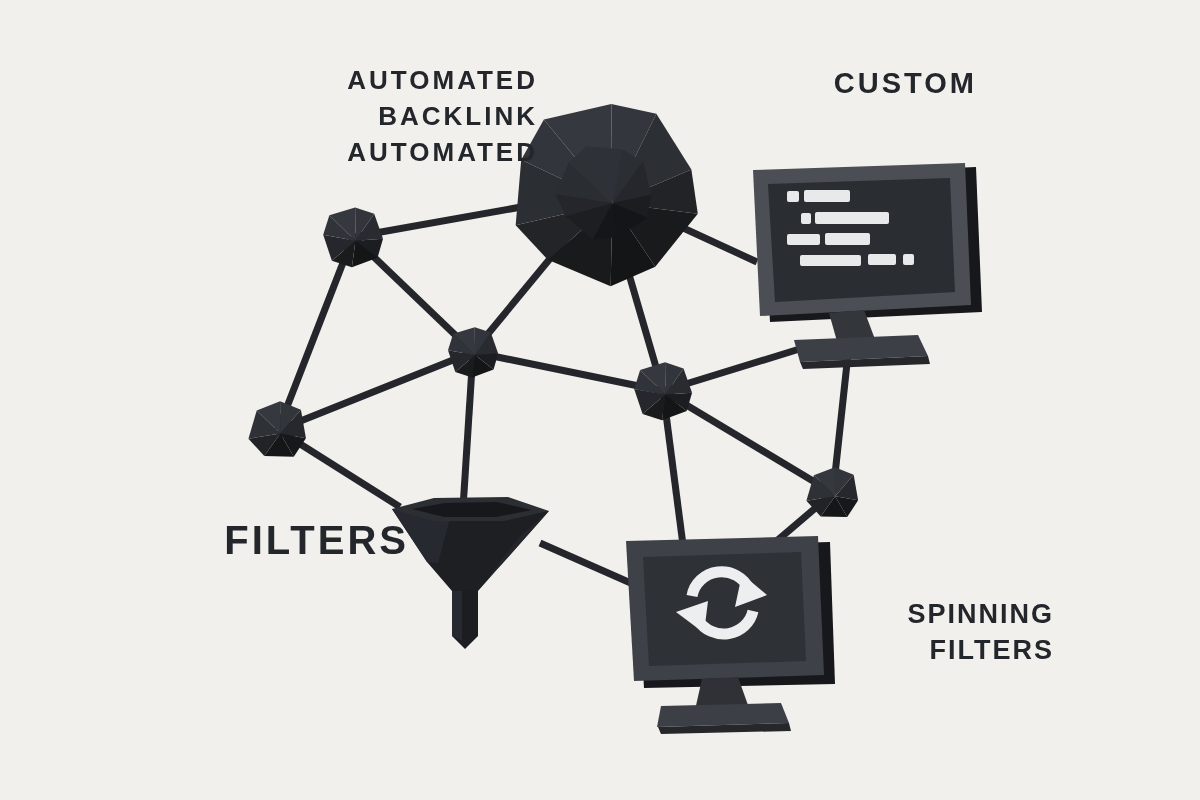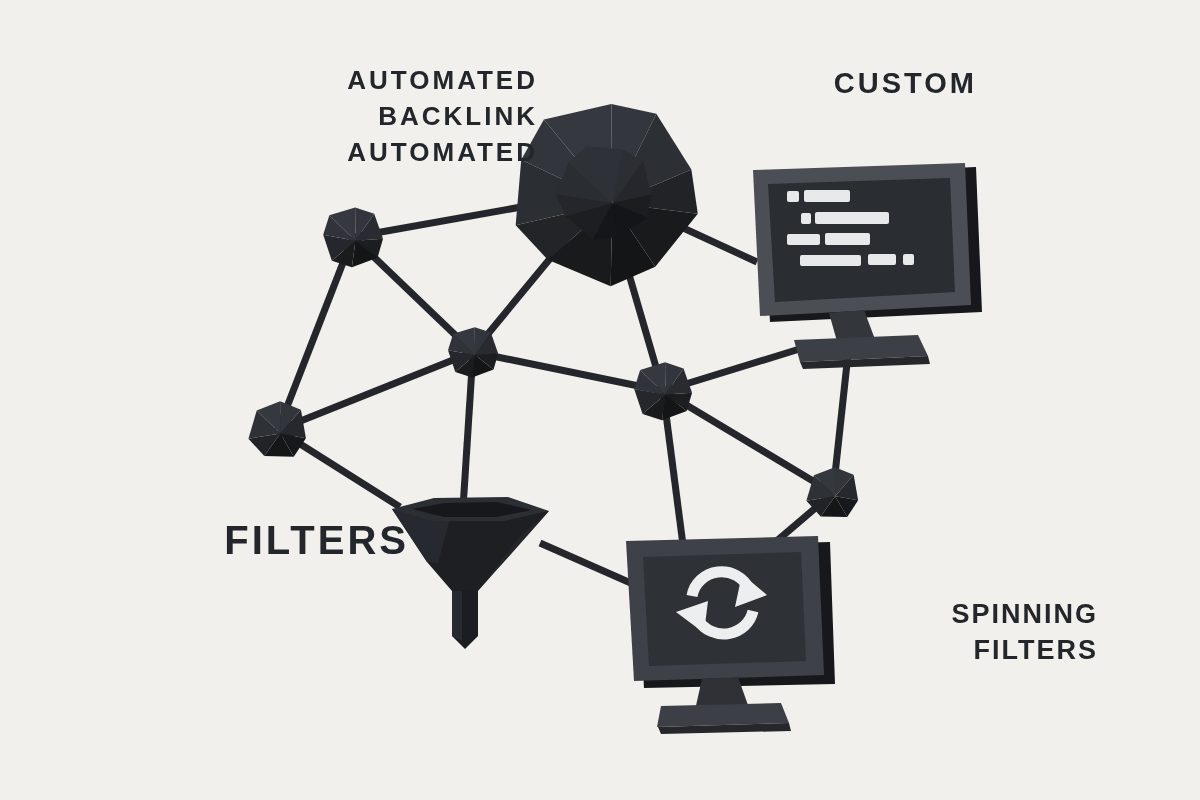--- a/index.html
+++ b/index.html
@@ -17,21 +17,21 @@
     font-weight:700;
     letter-spacing:3px;
     text-align:right;
     line-height:36px;
     user-select:none;
   }
   .label span{display:block;}
   .l1{left:218px;top:62px;width:320px;font-size:26px;}
   .l2{left:737px;top:64px;width:240px;font-size:29px;line-height:39px;}
   .l3{left:189px;top:522px;width:220px;font-size:40px;}
-  .l4{left:834px;top:596px;width:220px;font-size:27px;letter-spacing:2px;margin-left:44px;}
+  .l4{left:834px;top:596px;width:220px;font-size:27px;letter-spacing:2px;}
 </style>
 </head>
 <body>
 
 <div class="stage">
 
   <svg width="1200" height="800" viewBox="0 0 1200 800">
 
     <g>
         <line x1="605" y1="192" x2="353" y2="237" class="edge"></line>

